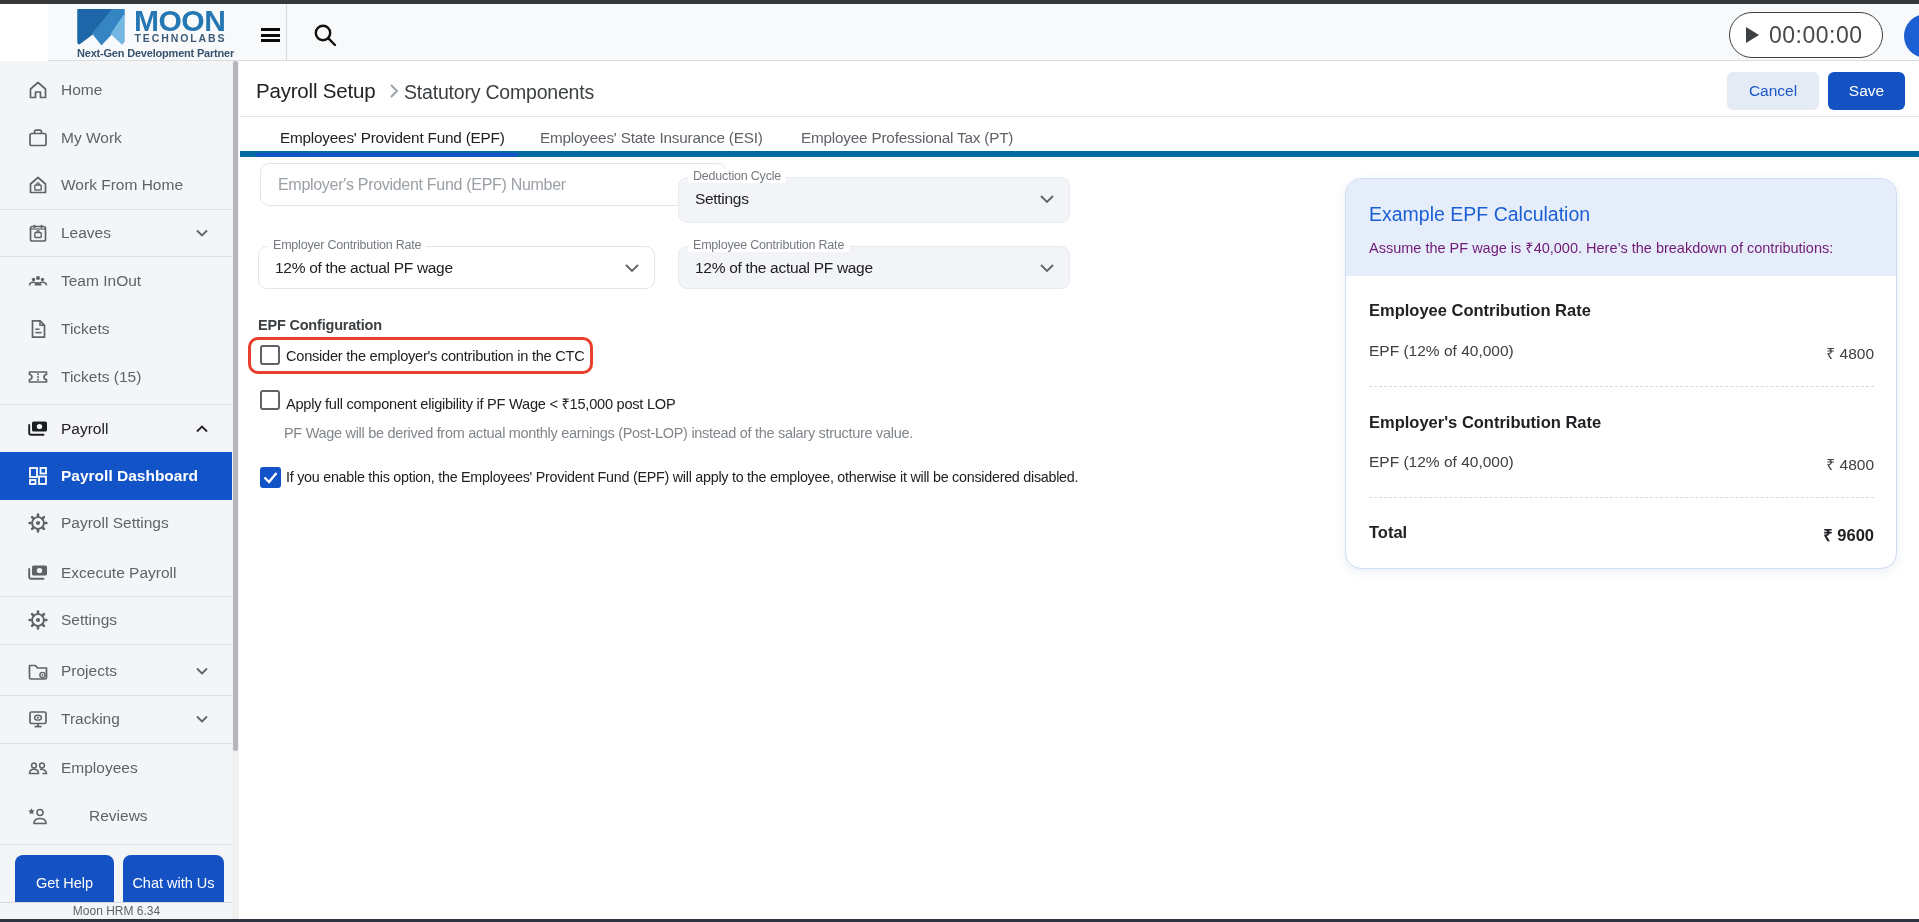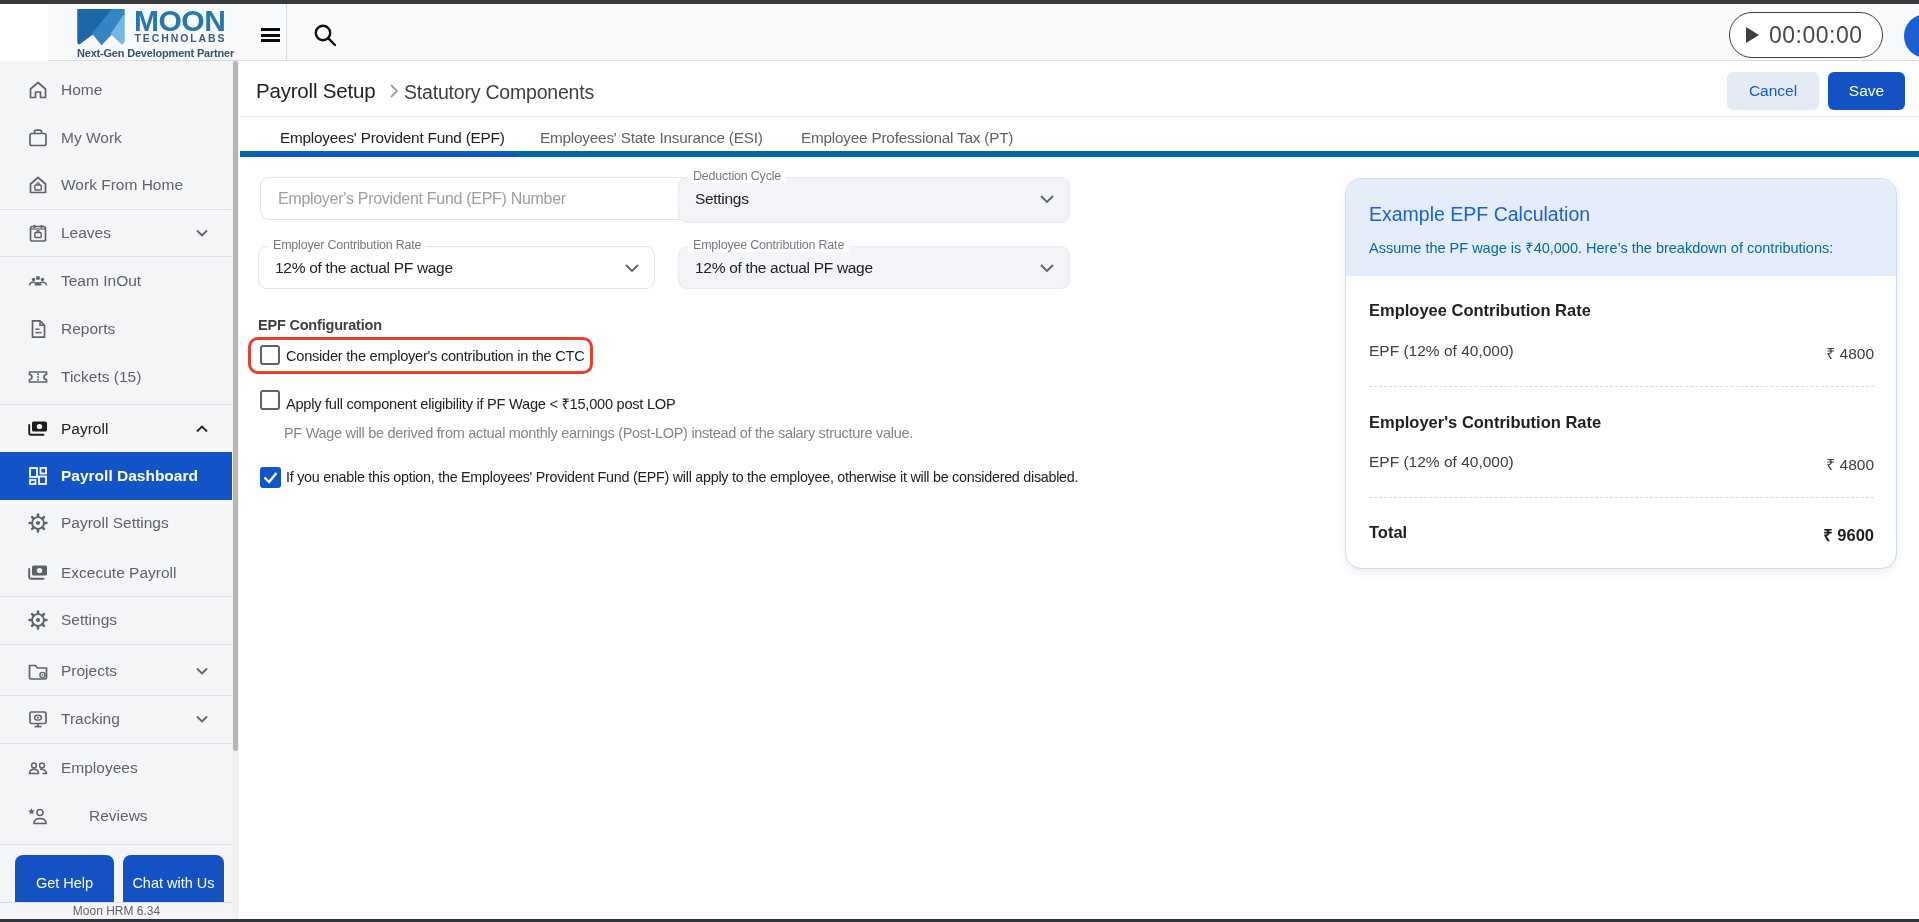--- a/index.html
+++ b/index.html
@@ -69,21 +69,21 @@
 .cb { position:absolute; width:20px; height:20px; border:2px solid #5f6368; border-radius:3px; background:#fff; }
 .cb-checked { position:absolute; width:21px; height:21px; border-radius:3px; background:#1353c8; }
 .cbtext { position:absolute; font-size:14.6px; letter-spacing:-0.25px; color:#202124; }
 .helper { position:absolute; left:44px; top:364px; font-size:14.5px; letter-spacing:-0.3px; color:#80868b; }
 
 
 .card { position:absolute; left:1105px; top:117px; width:552px; height:391px; border:1px solid #ccdcf5;
   border-radius:16px; background:#fff; box-shadow:0 3px 10px rgba(60,90,160,0.10); overflow:hidden; }
 .cardhead { position:absolute; left:0; top:0; width:100%; height:97px; background:#e6edfa; }
 .cardtitle { position:absolute; left:23px; top:24px; font-size:19.5px; color:#1a60d4; }
-.cardsub { position:absolute; left:23px; top:58px; font-size:14.5px; color:#0369a1; }
+.cardsub { position:absolute; left:23px; top:58px; font-size:14.5px; color:#701a75; }
 .crow { position:absolute; left:23px; width:505px; }
 .crow .l { float:left; }
 .crow .r { float:right; }
 .cdash { position:absolute; left:23px; width:505px; border-top:1.5px dashed #d5dbe5; }
 .bold16 { font-size:16.5px; font-weight:bold; color:#202124; }
 .norm15 { font-size:15.5px; color:#3c4043; }
 </style>
 </head>
 <body>
 <div class="topstrip"></div>
@@ -166,21 +166,21 @@
       </svg>
       <span class="lbl">Team InOut</span>
     </div>
   <div class="sitem" style="top:244px;">
       <svg class="ic" viewBox="0 0 22 22">
         <path d="M5.5,2.8 H13 L17.5,7.3 V19.2 H5.5 Z" fill="none" stroke="#5f6368" stroke-width="1.7" stroke-linejoin="round"></path>
         <path d="M13,2.8 V7.3 H17.5" fill="none" stroke="#5f6368" stroke-width="1.5"></path>
         <line x1="8.3" y1="11.2" x2="12.5" y2="11.2" stroke="#5f6368" stroke-width="1.5"></line>
         <line x1="8.3" y1="14.6" x2="14.7" y2="14.6" stroke="#5f6368" stroke-width="1.5"></line>
       </svg>
-      <span class="lbl">Reports</span>
+      <span class="lbl">Tickets</span>
     </div>
   <div class="sitem" style="top:292px;">
       <svg class="ic" viewBox="0 0 22 22">
         <path d="M2.5,8.5 V6 H19.5 V8.5 a2.5,2.5 0 0 0 0,5 V16 H2.5 V13.5 a2.5,2.5 0 0 0 0,-5 Z" fill="none" stroke="#5f6368" stroke-width="1.7" stroke-linejoin="round"></path>
         <circle cx="11" cy="8.3" r="1" fill="#5f6368"></circle>
         <circle cx="11" cy="11" r="1" fill="#5f6368"></circle>
         <circle cx="11" cy="13.7" r="1" fill="#5f6368"></circle>
       </svg>
       <span class="lbl">Tickets (15)</span>
     </div>
@@ -311,21 +311,21 @@
     <div class="btn-cancel">Cancel</div>
     <div class="btn-save">Save</div>
   </div>
   <div class="tabsrow">
     <div class="tab tab1">Employees' Provident Fund (EPF)</div>
     <div class="tab" style="left:300px;">Employees' State Insurance (ESI)</div>
     <div class="tab" style="left:561px;">Employee Professional Tax (PT)</div>
   </div>
   <div class="tabu"></div>
 
-  <div class="fld" style="left:20px; top:116px; width:467px; height:43px;">
+  <div class="fld" style="left:20px; top:102px; width:467px; height:43px;">
     <div class="ph">Employer's Provident Fund (EPF) Number</div>
   </div>
   <div class="fld fldg" style="left:438px; top:116px; width:392px; height:46px;">
     <div class="flabel">Deduction Cycle</div>
     <div class="val">Settings</div>
     <svg class="chev" width="16" height="16" viewBox="0 0 16 16">
         <polyline points="2,5 8,11 14,5" fill="none" stroke="#5f6368" stroke-width="1.8"></polyline>
       </svg>
   </div>
   <div class="fld" style="left:18px; top:185px; width:397px; height:43px;">

